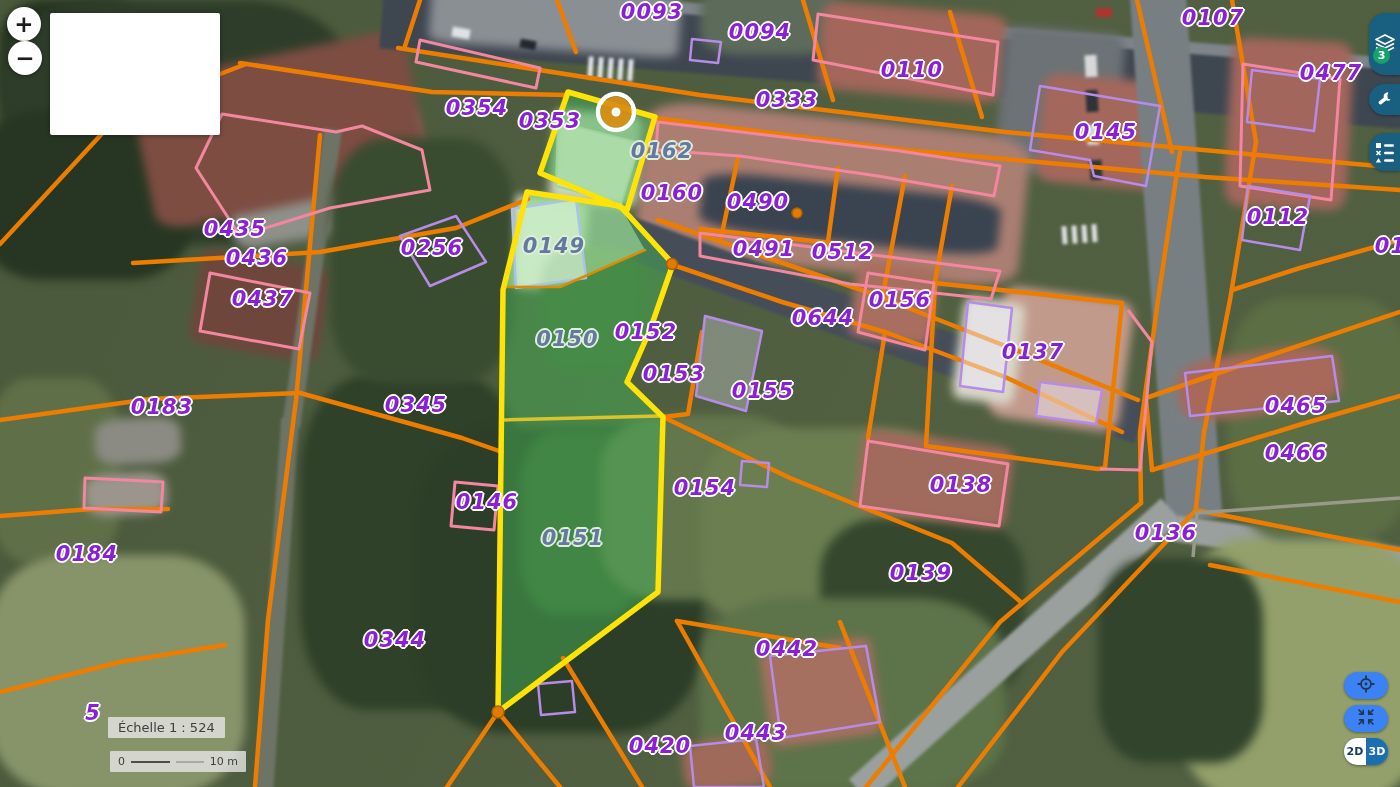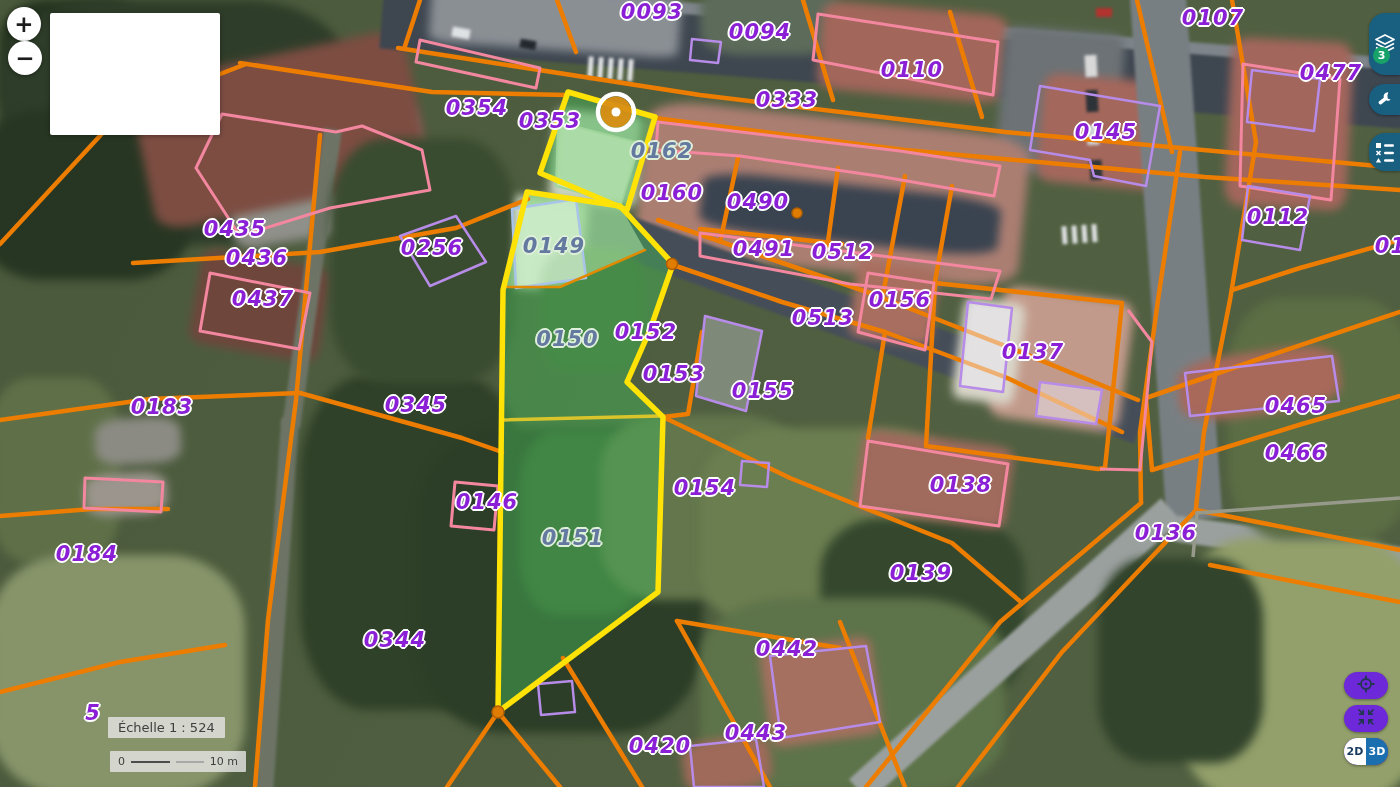--- a/index.html
+++ b/index.html
@@ -31,21 +31,21 @@
   .rbtn{position:absolute;right:0;width:31px;background:#195f80;border-radius:16px 0 0 16px;
       display:flex;align-items:center;justify-content:center;cursor:pointer;
       box-shadow:0 1px 3px rgba(0,0,0,.35);}
   .rbtn svg{display:block;}
   #btn-layers{top:13px;height:62px;}
   #btn-tools{top:84px;height:31px;}
   #btn-legend{top:133px;height:38px;}
   #layers-badge{position:absolute;left:4px;top:34px;width:17px;height:17px;border-radius:50%;
       background:#17a269;color:#fff;font:700 11px "DejaVu Sans",sans-serif;
       display:flex;align-items:center;justify-content:center;}
-  .pill{position:absolute;right:12px;width:44px;height:27px;border-radius:14px;background:#6d28d9;
+  .pill{position:absolute;right:12px;width:44px;height:27px;border-radius:14px;background:#3b82f6;
       box-shadow:0 1px 3px rgba(0,0,0,.4);display:flex;align-items:center;justify-content:center;
       cursor:pointer;overflow:hidden;}
   #pill-locate{top:672px;}
   #pill-compress{top:705px;}
   #pill-dim{top:738px;font:700 11px "DejaVu Sans",sans-serif;}
   #pill-dim .half{width:50%;height:100%;display:flex;align-items:center;justify-content:center;}
   #pill-dim .d2{color:#173a5e;background:#fff;}
   #pill-dim .d3{color:#fff;background:#1b6fae;}
   #minimap{position:absolute;left:10px;top:689px;width:87px;height:88px;background:#f2edd8;
       box-shadow:0 1px 4px rgba(0,0,0,.4);overflow:hidden;cursor:pointer;}
@@ -249,21 +249,21 @@
       <div class="parcel-label p" style="left: 235px; top: 202px; margin-top: 27px;">0435</div>
       <div class="parcel-label p" style="left: 1278px; top: 217px;">0112</div>
       <div class="parcel-label p" style="left: 1406px; top: 246px;">0113</div>
       <div class="parcel-label p" style="left: 432px; top: 248px;">0256</div>
       <div class="parcel-label m" style="left: 554px; top: 246px;">0149</div>
       <div class="parcel-label p" style="left: 764px; top: 249px;">0491</div>
       <div class="parcel-label p" style="left: 843px; top: 252px;">0512</div>
       <div class="parcel-label p" style="left: 257px; top: 258px;">0436</div>
       <div class="parcel-label p" style="left: 263px; top: 299px;">0437</div>
       <div class="parcel-label p" style="left: 900px; top: 300px;">0156</div>
-      <div class="parcel-label p" style="left: 823px; top: 318px;">0513</div>
+      <div class="parcel-label p" style="left: 823px; top: 318px;">0644</div>
       <div class="parcel-label p" style="left: 646px; top: 332px;">0152</div>
       <div class="parcel-label m" style="left: 560px; top: 339px; padding-left: 15px;">0150</div>
       <div class="parcel-label p" style="left: 1033px; top: 352px;">0137</div>
       <div class="parcel-label p" style="left: 674px; top: 374px;">0153</div>
       <div class="parcel-label p" style="left: 763px; top: 391px;">0155</div>
       <div class="parcel-label p" style="left: 416px; top: 405px;">0345</div>
       <div class="parcel-label p" style="left: 162px; top: 407px;">0183</div>
       <div class="parcel-label p" style="left: 1296px; top: 406px;">0465</div>
       <div class="parcel-label p" style="left: 1296px; top: 453px;">0466</div>
       <div class="parcel-label p" style="left: 961px; top: 485px;">0138</div>

